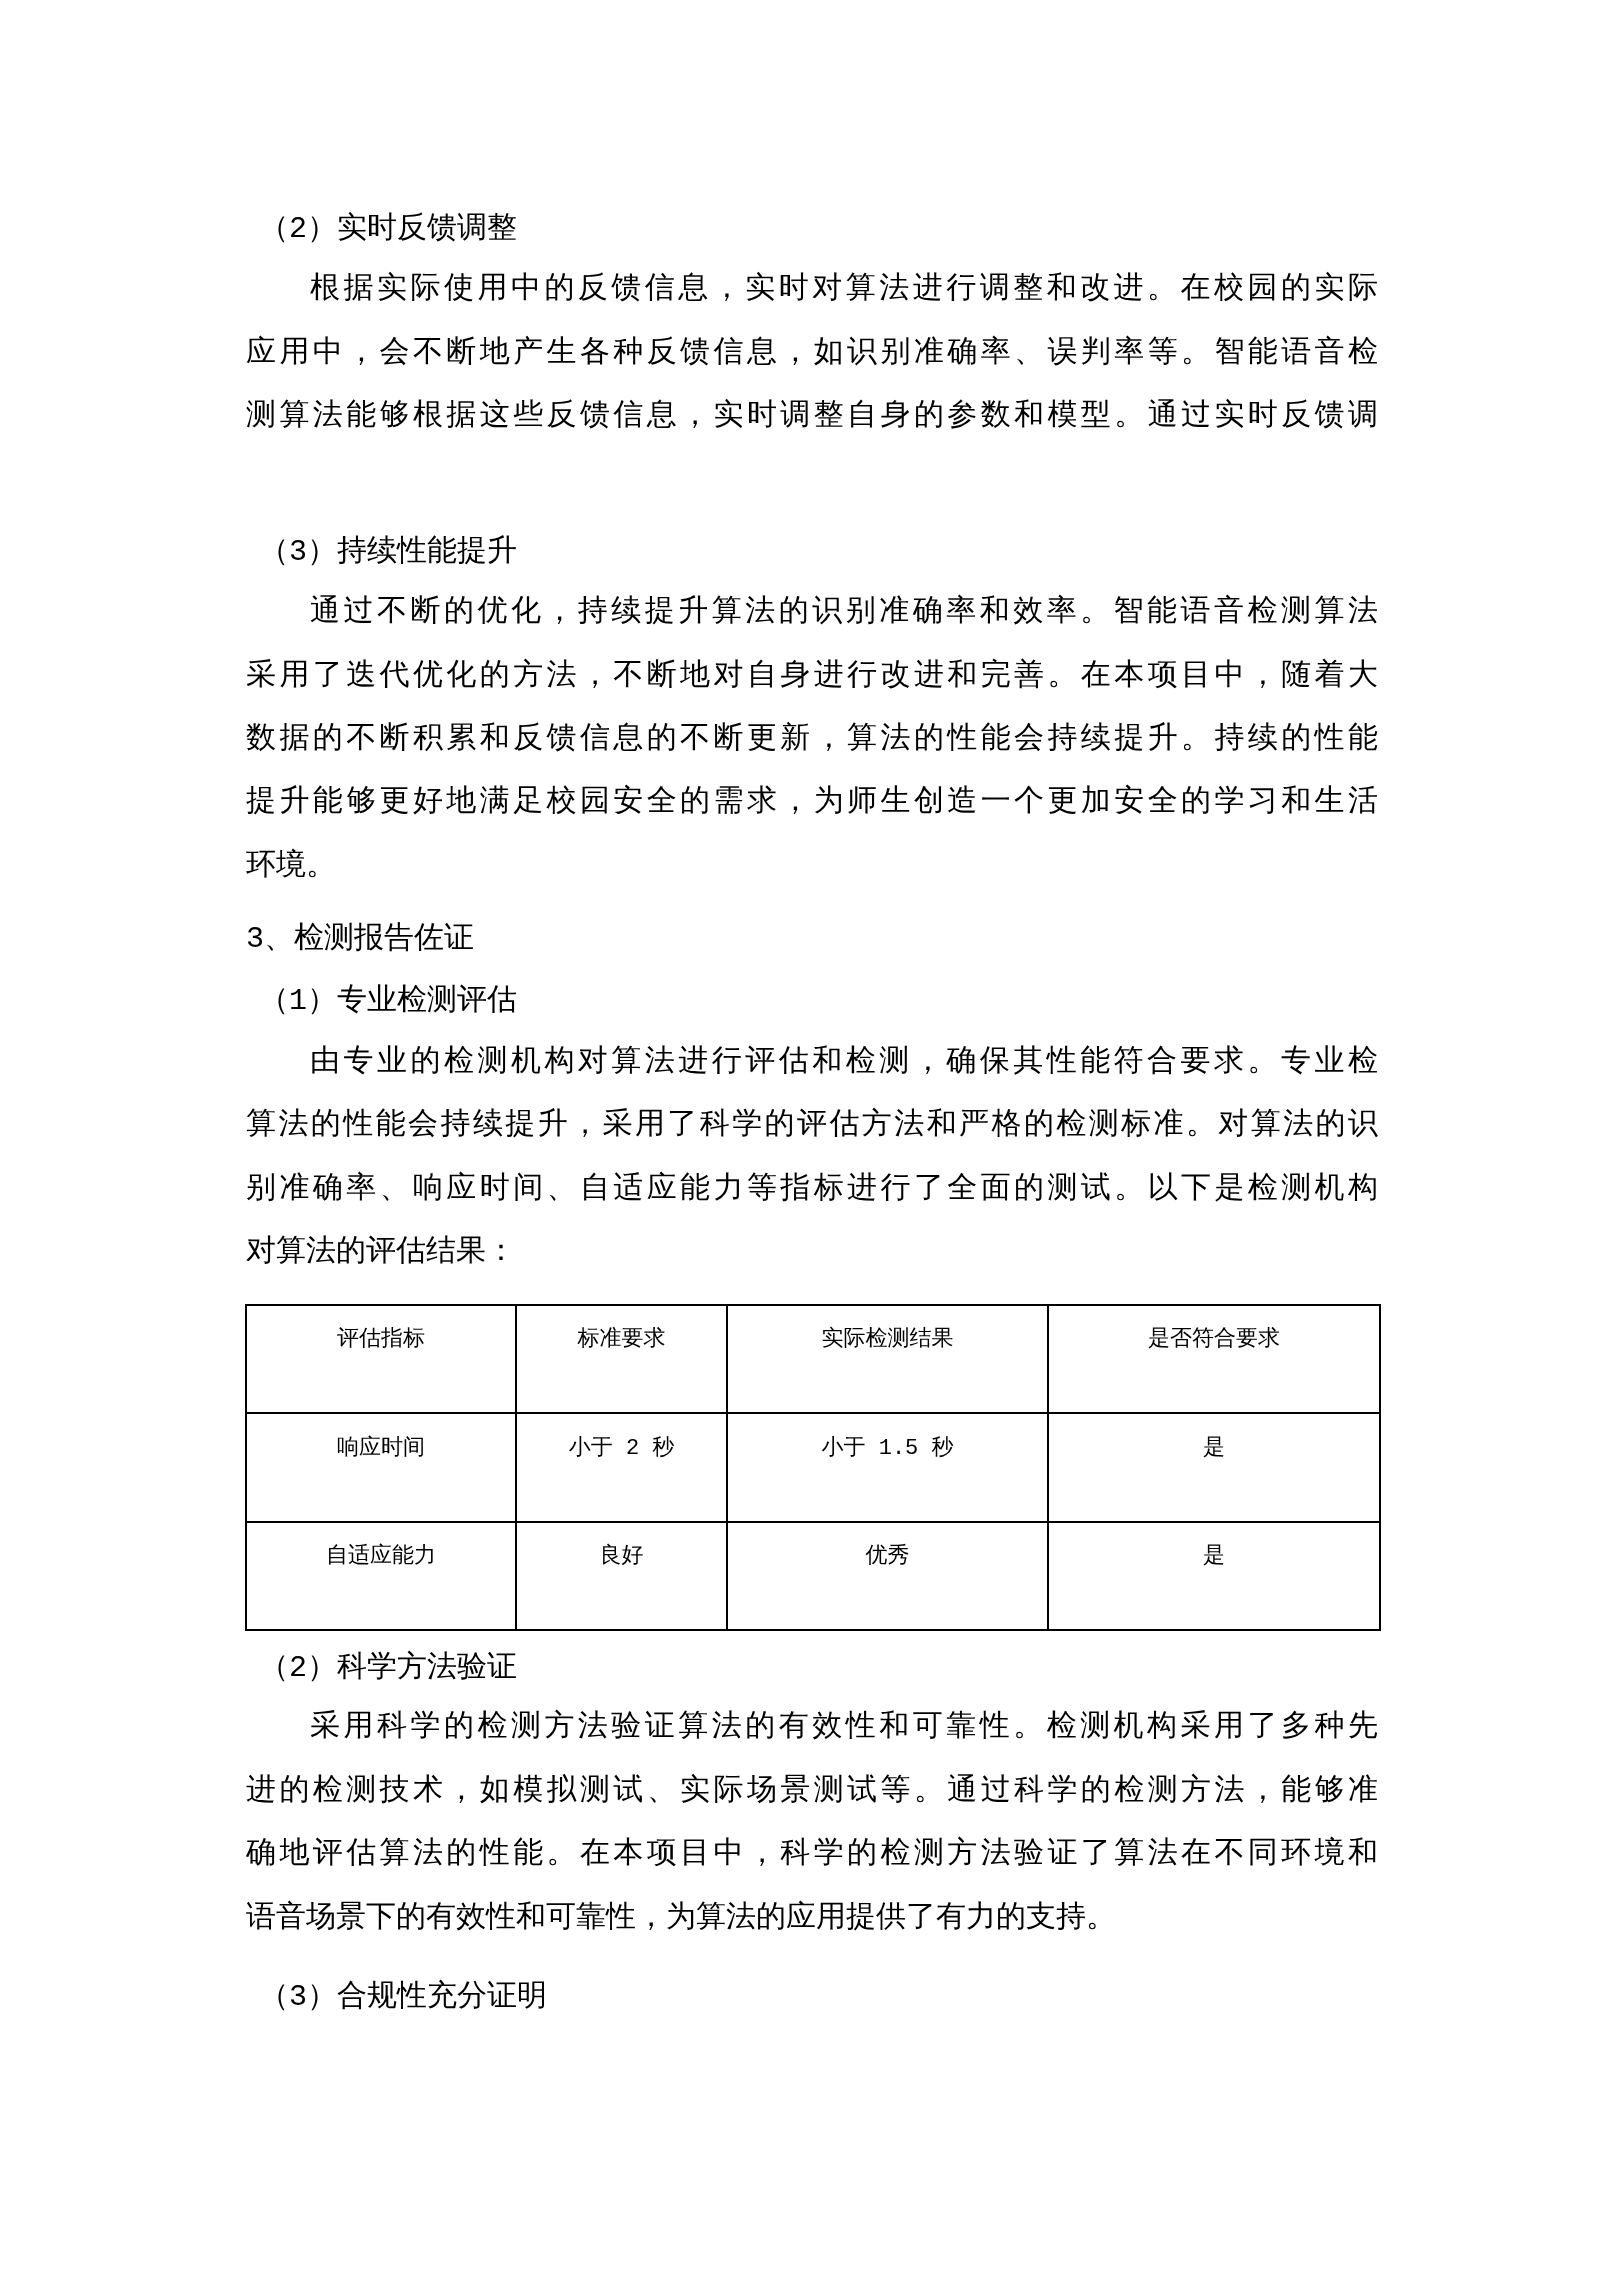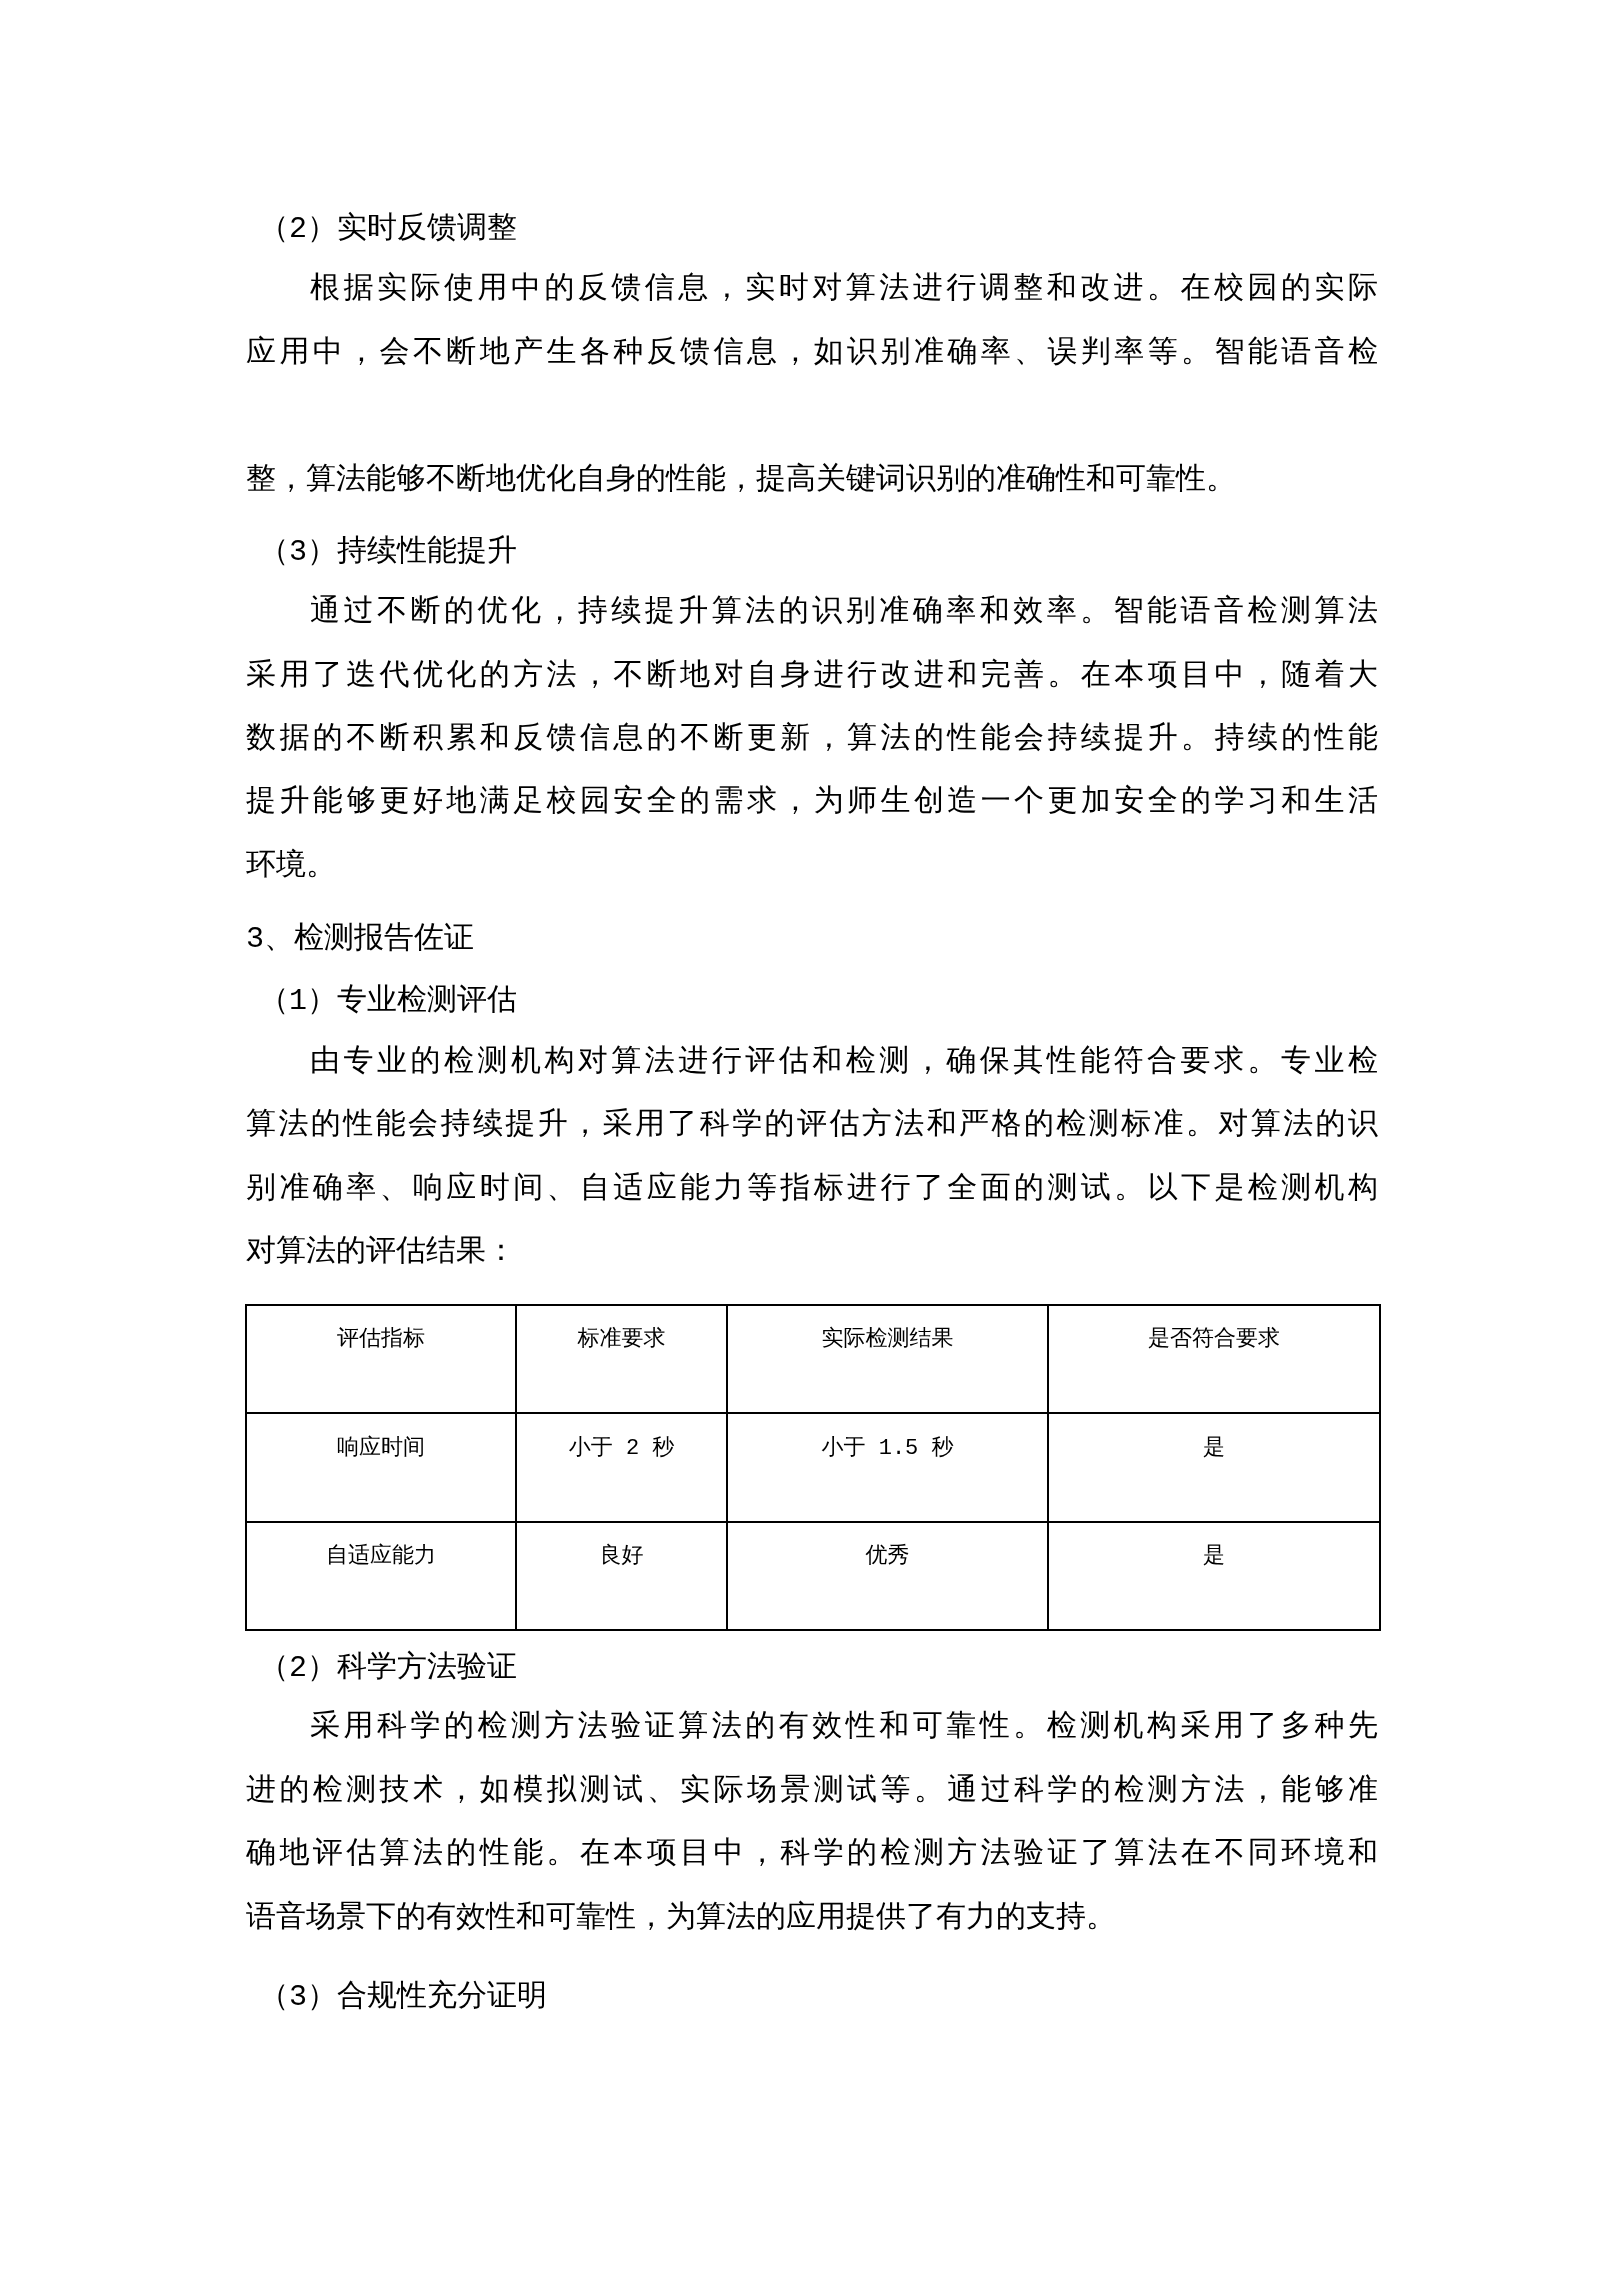--- a/index.html
+++ b/index.html
@@ -22,21 +22,21 @@
   col.c1 { width: 270px; } col.c2 { width: 211px; } col.c3 { width: 321px; } col.c4 { width: 332px; }
 </style>
 </head>
 <body>
 
 <div class="page">
 
   <div class="line heading sub" style="top:198px">（2）实时反馈调整</div>
   <div class="line indent justify" style="top:258px">根据实际使用中的反馈信息，实时对算法进行调整和改进。在校园的实际</div>
   <div class="line justify" style="top:322px">应用中，会不断地产生各种反馈信息，如识别准确率、误判率等。智能语音检</div>
-  <div class="line" style="top:449px">整，算法能够不断地优化自身的性能，提高关键词识别的准确性和可靠性。</div>
+  <div class="line justify" style="top:385px">测算法能够根据这些反馈信息，实时调整自身的参数和模型。通过实时反馈调</div>
 
   <div class="line heading sub" style="top:521px">（3）持续性能提升</div>
   <div class="line justify" style="top:645px">采用了迭代优化的方法，不断地对自身进行改进和完善。在本项目中，随着大</div>
   <div class="line indent justify" style="top:581px">通过不断的优化，持续提升算法的识别准确率和效率。智能语音检测算法</div>
   <div class="line justify" style="top:708px">数据的不断积累和反馈信息的不断更新，算法的性能会持续提升。持续的性能</div>
   <div class="line justify" style="top:771px">提升能够更好地满足校园安全的需求，为师生创造一个更加安全的学习和生活</div>
   <div class="line" style="top:835px">环境。</div>
 
   <div class="line heading" style="top:908px">3、检测报告佐证</div>
 

